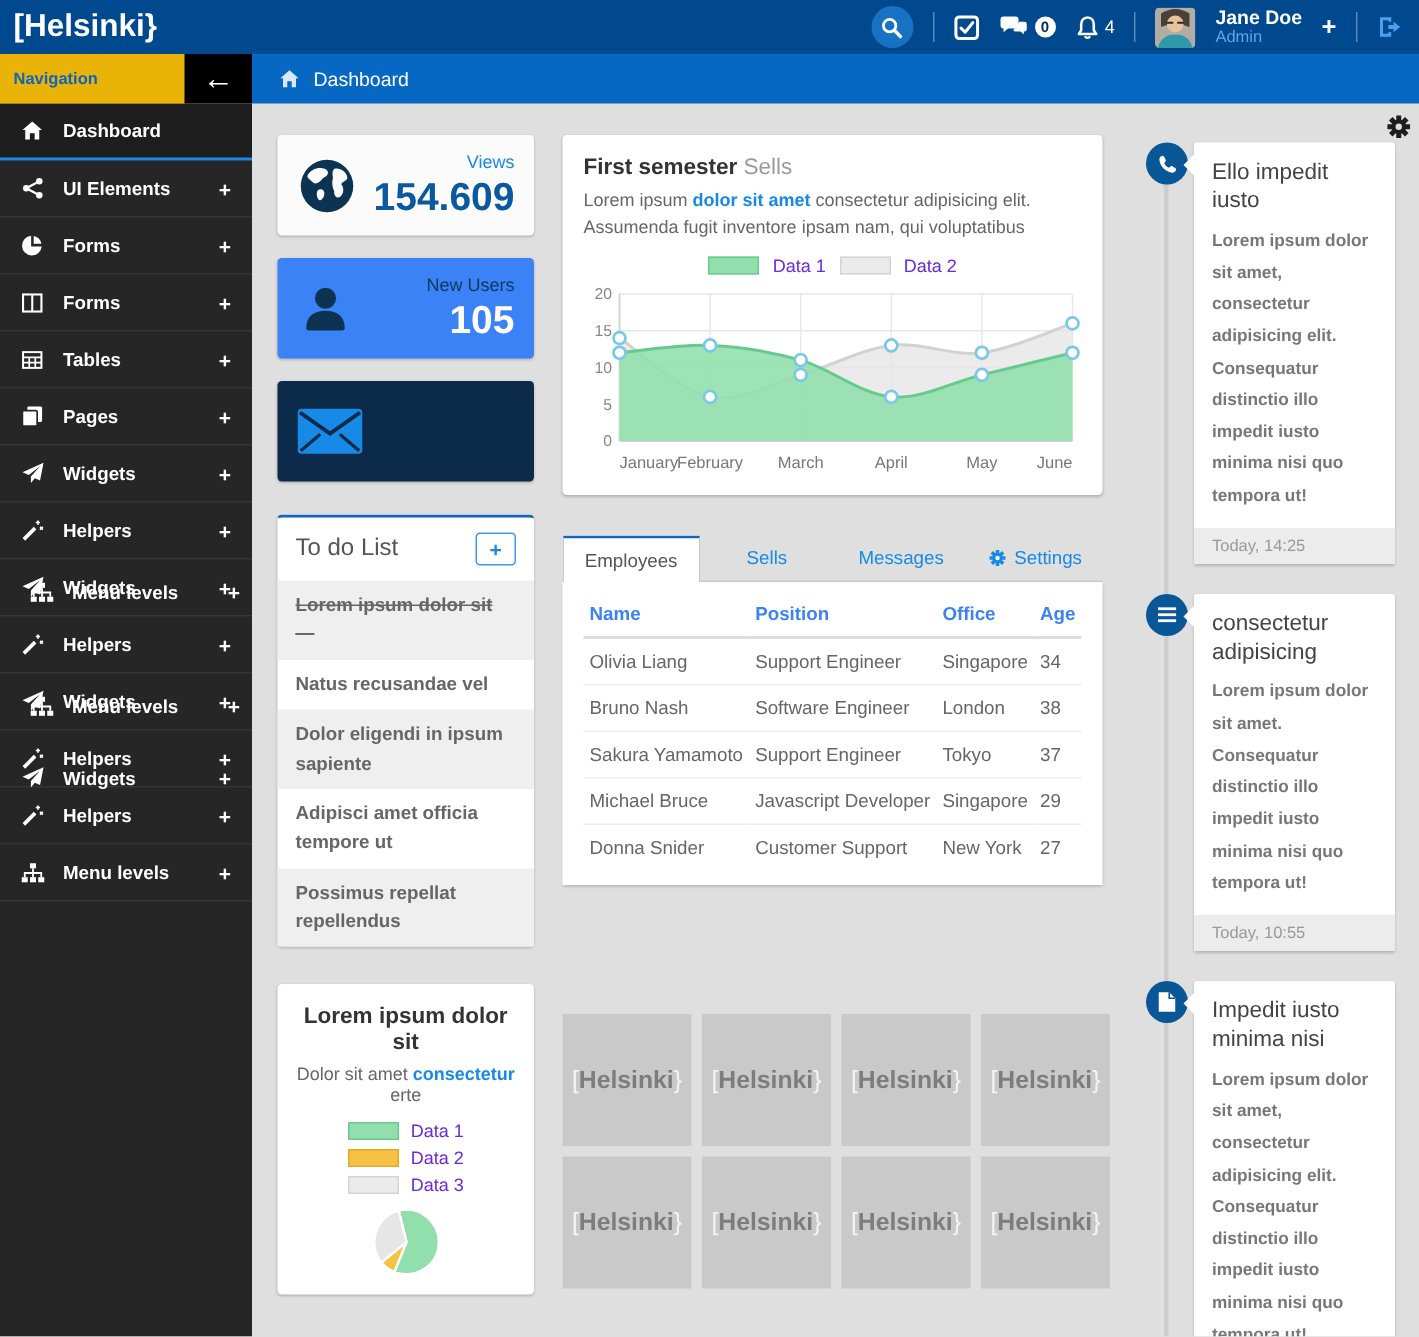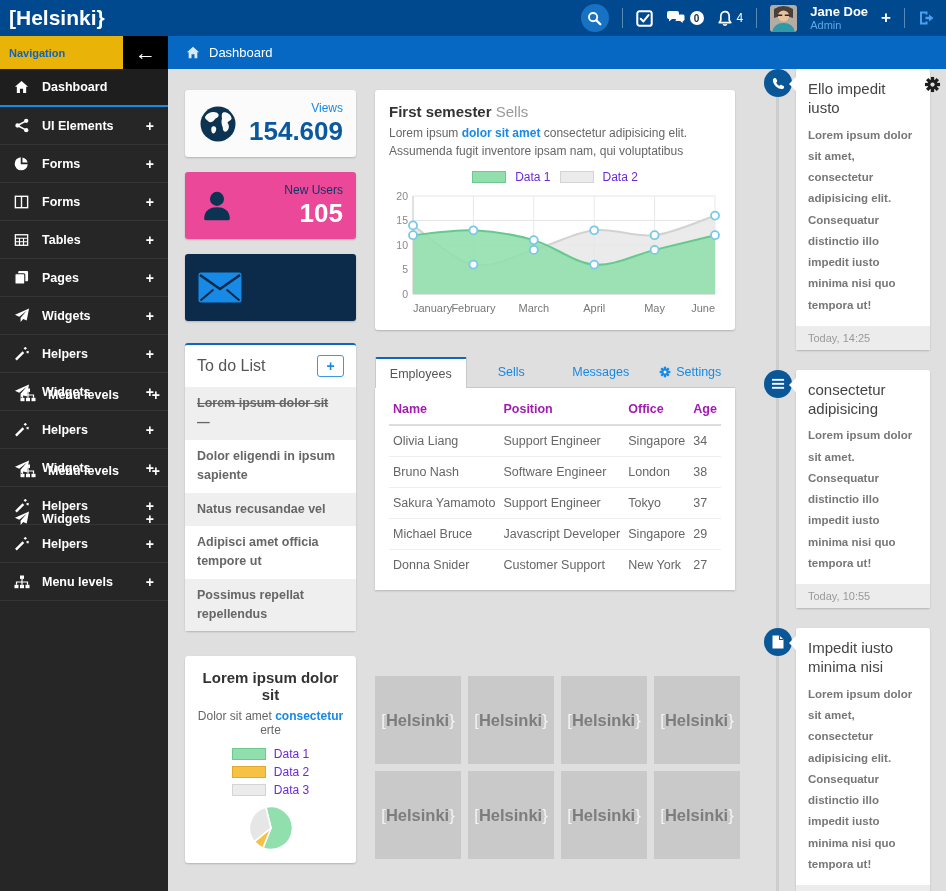--- a/index.html
+++ b/index.html
@@ -49,21 +49,21 @@
   .overlay-row.offset { transform:translateY(13px); }
   
   .content { position:absolute; top:69px; left:168px; right:0; bottom:0; background:#dfdfdf; overflow:hidden; }
   .panel-gear { position:absolute; top:7px; right:5px; z-index:5; cursor:pointer; }
   .card { background:#fff; border-radius:3px; box-shadow:0 1px 2px rgba(0,0,0,.2); }
   .col-a { position:absolute; left:17px; top:21px; width:171px; }
   .col-b { position:absolute; left:207px; top:21px; width:360px; }
   
   .stat-card { height:67px; display:flex; align-items:center; padding:0 13px; margin-bottom:15px; }
   .stat-card.light { background:#fbfbfb; }
-  .stat-card.blue  { background:#ec4899; }
+  .stat-card.blue  { background:#3b82f6; }
   .stat-card.navy  { background:#0c2b4a; }
   .stat-info { margin-left:auto; text-align:right; }
   .stat-label { font-size:12px; }
   .stat-value { font-size:26px; font-weight:bold; margin-top:1px; }
   .light .stat-label { color:#1789e6; } .light .stat-value { color:#0a58a0; }
   .blue  .stat-label { color:#0b3a61; } .blue  .stat-value { color:#fff; }
   .navy  .stat-label { color:#1789e6; } .navy  .stat-value { color:#fff; }
   
   .chart-card { padding:13px 14px 8px; }
   .chart-title { font-size:15px; font-weight:bold; color:#333; }
@@ -89,41 +89,41 @@
   .todo-list li.done { text-decoration:line-through; }
   
   .tabs-wrap { margin-top:27px; }
   .tabs { display:flex; height:31px; }
   .tab { flex:1; display:flex; align-items:center; justify-content:center; gap:5px;
     font-size:12.5px; color:#1789e6; border-bottom:1px solid #c9c9c9; cursor:pointer; }
   .tab.active { background:#fff; color:#555; border:1px solid #c9c9c9; border-bottom:none;
     border-top:2px solid #0f65c0; border-radius:2px 2px 0 0; }
   .tab-panel { background:#fff; box-shadow:0 1px 2px rgba(0,0,0,.2); padding:4px 14px 10px; }
   table.emp { width:100%; border-collapse:collapse; }
-  .emp th { text-align:left; font-size:12.5px; color:#a21caf; padding:10px 4px 8px; border-bottom:2px solid #ddd; }
+  .emp th { text-align:left; font-size:12.5px; color:#3b82f6; padding:10px 4px 8px; border-bottom:2px solid #ddd; }
   .emp td { font-size:12.5px; color:#666; padding:8px 4px; border-bottom:1px solid #eee; }
   .emp tr:last-child td { border-bottom:none; }
   
   .gallery { display:grid; grid-template-columns:repeat(4,86px); gap:7px; margin-top:86px; }
   .tile { height:88px; background:#c9c9c9; display:flex; align-items:center; justify-content:center;
     font-size:16.5px; cursor:pointer; }
   .tile .br { color:#f4f4f4; } .tile .nm { color:#7d7d7d; font-weight:600; }
   
   .pie-card { margin-top:25px; padding:13px 10px 12px; text-align:center; }
   .pie-title { font-size:15px; font-weight:bold; color:#333; }
   .pie-desc { font-size:12px; color:#666; margin-top:6px; }
   .pie-desc .lnk { color:#1789e6; font-weight:bold; cursor:pointer; }
   .pie-legend { margin-top:10px; }
   .pie-legend .row { display:flex; align-items:center; justify-content:center; gap:8px; margin-top:4px; }
   .pie-chart { margin-top:8px; }
   
   .timeline { position:absolute; left:596px; top:0; right:0; bottom:0; }
   .tl-line { position:absolute; left:12px; top:27px; bottom:0; width:3px; background:#cdcdcd; }
   .tl-entry { position:relative; margin:0 16px 20px 32px; }
-  .tl-entry:first-of-type { }
+  .tl-entry:first-of-type { margin-top:26px; }
   .tl-icon { position:absolute; left:-32px; top:0; width:28px; height:28px; border-radius:50%;
     background:#0a5798; display:flex; align-items:center; justify-content:center; }
   .tl-card { position:relative; background:#fff; border-radius:2px; box-shadow:0 1px 2px rgba(0,0,0,.2); }
   .tl-card::before { content:""; position:absolute; left:-7px; top:8px;
     border-top:7px solid transparent; border-bottom:7px solid transparent; border-right:7px solid #fff; }
   .tl-title { font-size:15px; color:#444; line-height:1.25; padding:11px 12px 4px; }
   .tl-body { font-size:11.5px; color:#777; line-height:1.85; padding:3px 12px 10px;font-weight:bold; }
   .tl-time { background:#ececec; color:#999; font-size:11px; padding:6px 12px; }
   svg { display:block; }
 </style>
@@ -441,22 +441,22 @@
         </span>
     </div>
 
     <div class="card todo-card">
       <div class="todo-head">
         <span class="todo-title">To do List</span>
         <span class="todo-add">+</span>
       </div>
       <ul class="todo-list" id="todo-list">
           <li class="done">Lorem ipsum dolor sit —</li>
+          <li class="">Natus recusandae vel</li>
           <li class="">Dolor eligendi in ipsum sapiente</li>
-          <li class="">Natus recusandae vel</li>
           <li class="">Adipisci amet officia tempore ut</li>
           <li class="">Possimus repellat repellendus</li>
         </ul>
     </div>
 
     <div class="card pie-card">
       <div class="pie-title">Lorem ipsum dolor sit</div>
       <div class="pie-desc"><span>Dolor sit amet </span><span class="lnk">consectetur</span><span> erte</span></div>
       <div class="pie-legend" id="pie-legend">
           <div class="row">

